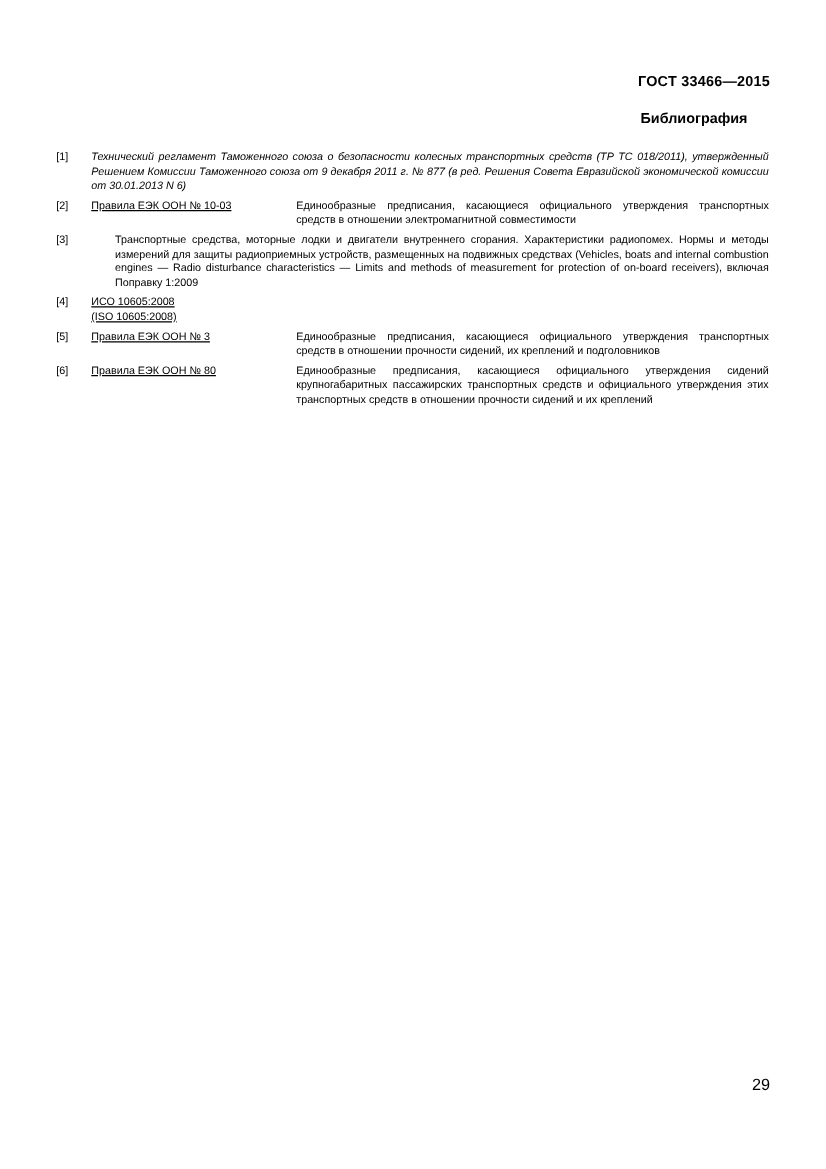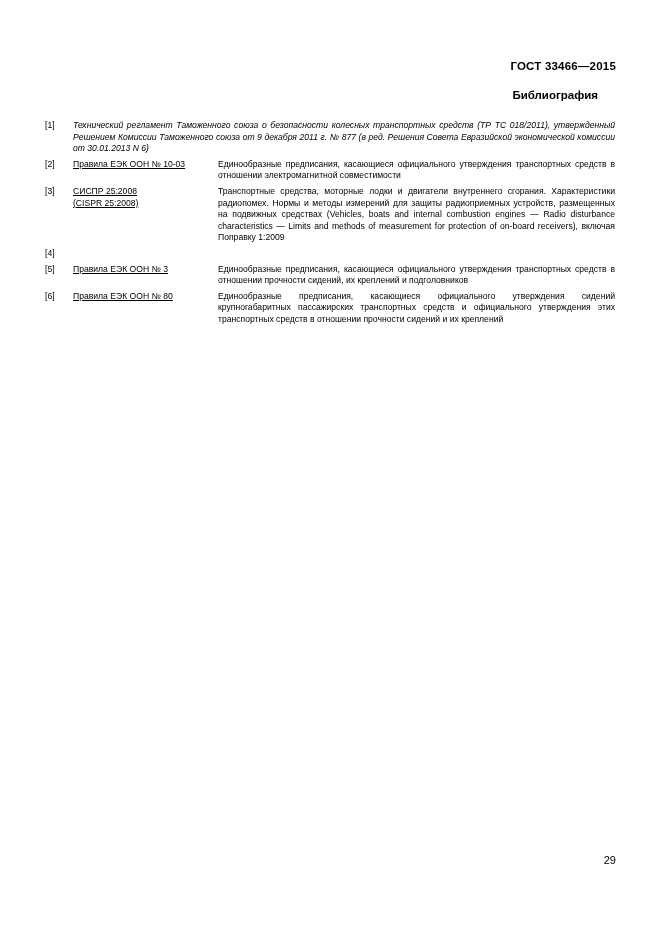--- a/index.html
+++ b/index.html
@@ -62,33 +62,34 @@
     font-size: 8.6px;
     line-height: 11.6px;
     white-space: pre-line;
     text-decoration: underline;
   }
   .entry-body {
     flex: 1 1 auto;
     font-size: 8.6px;
     line-height: 11.6px;
     text-align: justify;
+    margin-left: 19px;
   }
   .entry-full {
     flex: 1 1 auto;
     font-size: 8.6px;
     line-height: 11.6px;
     text-align: justify;
     font-style: italic;
   }
   .page-number {
     position: absolute;
-    bottom: 69px;
+    bottom: 60px;
     right: 45px;
-    font-size: 11px;
+    font-size: 13px;
   }
 </style>
 </head>
 <body>
 
 <div class="page">
 
   <div class="header">ГОСТ 33466—2015</div>
 
   <div class="doc-title">Библиография</div>
@@ -98,26 +99,26 @@
         <div class="entry-num">[1]</div>
         <div class="entry-full">Технический регламент Таможенного союза о безопасности колесных транспортных средств (ТР ТС 018/2011), утвержденный Решением Комиссии Таможенного союза от 9 декабря 2011 г. № 877 (в ред. Решения Совета Евразийской экономической комиссии от 30.01.2013 N 6)</div>
       </div>
       <div class="entry">
         <div class="entry-num">[2]</div>
         <div class="entry-ref">Правила ЕЭК ООН № 10-03</div>
         <div class="entry-body">Единообразные предписания, касающиеся официального утверждения транспортных средств в отношении электромагнитной совместимости</div>
       </div>
       <div class="entry">
         <div class="entry-num">[3]</div>
-        <div class="entry-ref">СИСПР 25:2008
-(CISPR 25:2008)</div>
         <div class="entry-body">Транспортные средства, моторные лодки и двигатели внутреннего сгорания. Характеристики радиопомех. Нормы и методы измерений для защиты радиоприемных устройств, размещенных на подвижных средствах (Vehicles, boats and internal combustion engines — Radio disturbance characteristics — Limits and methods of measurement for protection of on-board receivers), включая Поправку 1:2009</div>
       </div>
       <div class="entry">
         <div class="entry-num">[4]</div>
+        <div class="entry-ref">ИСО 10605:2008
+(ISO 10605:2008)</div>
       </div>
       <div class="entry">
         <div class="entry-num">[5]</div>
         <div class="entry-ref">Правила ЕЭК ООН № 3</div>
         <div class="entry-body">Единообразные предписания, касающиеся официального утверждения транспортных средств в отношении прочности сидений, их креплений и подголовников</div>
       </div>
       <div class="entry">
         <div class="entry-num">[6]</div>
         <div class="entry-ref">Правила ЕЭК ООН № 80</div>
         <div class="entry-body">Единообразные предписания, касающиеся официального утверждения сидений крупногабаритных пассажирских транспортных средств и официального утверждения этих транспортных средств в отношении прочности сидений и их креплений</div>

